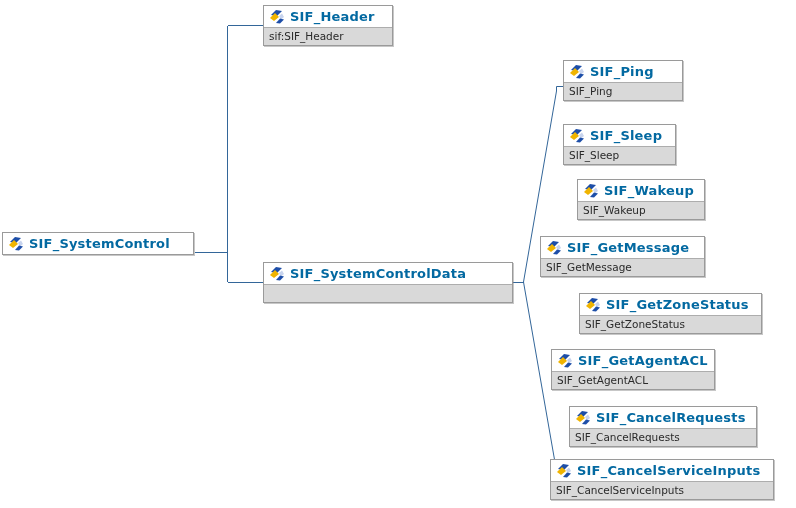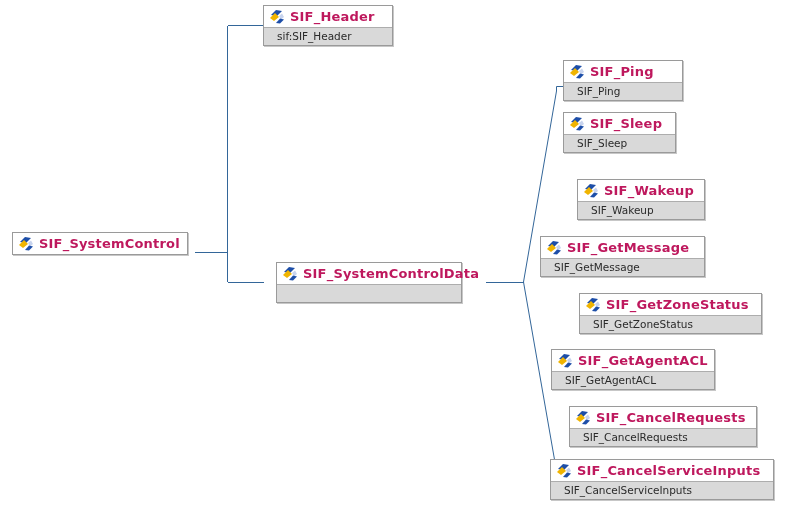--- a/index.html
+++ b/index.html
@@ -25,30 +25,30 @@
   .title{
     display:flex;align-items:center;
     padding:3px 6px 2px 5px;
     height:16px;line-height:16px;
     background:#fff;
   }
   .title .name{
     font-weight:bold;
     font-size:13px;
     letter-spacing:.2px;
-    color:#be185d;
+    color:#0369a1;
   }
   .icon{display:inline-flex;width:16px;height:14px;margin-right:5px;flex:0 0 auto;}
   .sub{
     border-top:1px solid #adadad;
     background:#d9d9d9;
     color:#2a2a2a;
     font-size:10.5px;
     line-height:13px;
-    padding:2px 13px;
+    padding:2px 5px;
     min-height:13px;
   }
 </style>
 </head>
 <body>
 
 <div class="canvas">
 
   <svg class="wires">
 
@@ -56,21 +56,21 @@
     <polyline class="wire ortho" points="227.5,25.5 227.5,282"></polyline>
     <polyline class="wire ortho" points="227.5,25.5 264,25.5"></polyline>
     <polyline class="wire ortho" points="227.5,282 264,282"></polyline>
 
     <polyline class="wire ortho" points="486,282 523.5,282"></polyline>
 
     <polyline class="wire" points="523.5,282 556.5,91 556.5,86.5 564,86.5"></polyline>
     <polyline class="wire" points="523.5,282 556.5,471 556.5,480.5 564,480.5"></polyline>
   </svg>
 
-  <div class="node" style="left:12px;top:232px;width:176px">
+  <div class="node" style="left:2px;top:232px;width:192px">
     <div class="title">
       <span class="icon">
         <svg width="16" height="14" viewBox="0 0 16 14">
           <polygon points="2,5 7,0 13,1 8,6" fill="#1d4ea8"></polygon>
           <polygon points="1,8 6,3 10,7 5,11" fill="#f0b400"></polygon>
           <polygon points="10,6 13,3.5 15,7 12,9.5" fill="#c8d4ee"></polygon>
           <polygon points="7,13 11,8.5 15,9.5 11,13.5" fill="#1d4ea8"></polygon>
         </svg>
       </span>
       <span class="name">SIF_SystemControl</span>
@@ -85,21 +85,21 @@
           <polygon points="1,8 6,3 10,7 5,11" fill="#f0b400"></polygon>
           <polygon points="10,6 13,3.5 15,7 12,9.5" fill="#c8d4ee"></polygon>
           <polygon points="7,13 11,8.5 15,9.5 11,13.5" fill="#1d4ea8"></polygon>
         </svg>
       </span>
       <span class="name">SIF_Header</span>
     </div>
     <div class="sub">sif:SIF_Header</div>
   </div>
 
-  <div class="node" style="left:276px;top:262px;width:186px">
+  <div class="node" style="left:263px;top:262px;width:250px">
     <div class="title">
       <span class="icon">
         <svg width="16" height="14" viewBox="0 0 16 14">
           <polygon points="2,5 7,0 13,1 8,6" fill="#1d4ea8"></polygon>
           <polygon points="1,8 6,3 10,7 5,11" fill="#f0b400"></polygon>
           <polygon points="10,6 13,3.5 15,7 12,9.5" fill="#c8d4ee"></polygon>
           <polygon points="7,13 11,8.5 15,9.5 11,13.5" fill="#1d4ea8"></polygon>
         </svg>
       </span>
       <span class="name">SIF_SystemControlData</span>
@@ -115,21 +115,21 @@
           <polygon points="1,8 6,3 10,7 5,11" fill="#f0b400"></polygon>
           <polygon points="10,6 13,3.5 15,7 12,9.5" fill="#c8d4ee"></polygon>
           <polygon points="7,13 11,8.5 15,9.5 11,13.5" fill="#1d4ea8"></polygon>
         </svg>
       </span>
       <span class="name">SIF_Ping</span>
     </div>
     <div class="sub">SIF_Ping</div>
   </div>
 
-  <div class="node" style="left:563px;top:112px;min-width:113px">
+  <div class="node" style="left:563px;top:124px;min-width:113px">
     <div class="title">
       <span class="icon">
         <svg width="16" height="14" viewBox="0 0 16 14">
           <polygon points="2,5 7,0 13,1 8,6" fill="#1d4ea8"></polygon>
           <polygon points="1,8 6,3 10,7 5,11" fill="#f0b400"></polygon>
           <polygon points="10,6 13,3.5 15,7 12,9.5" fill="#c8d4ee"></polygon>
           <polygon points="7,13 11,8.5 15,9.5 11,13.5" fill="#1d4ea8"></polygon>
         </svg>
       </span>
       <span class="name">SIF_Sleep</span>

